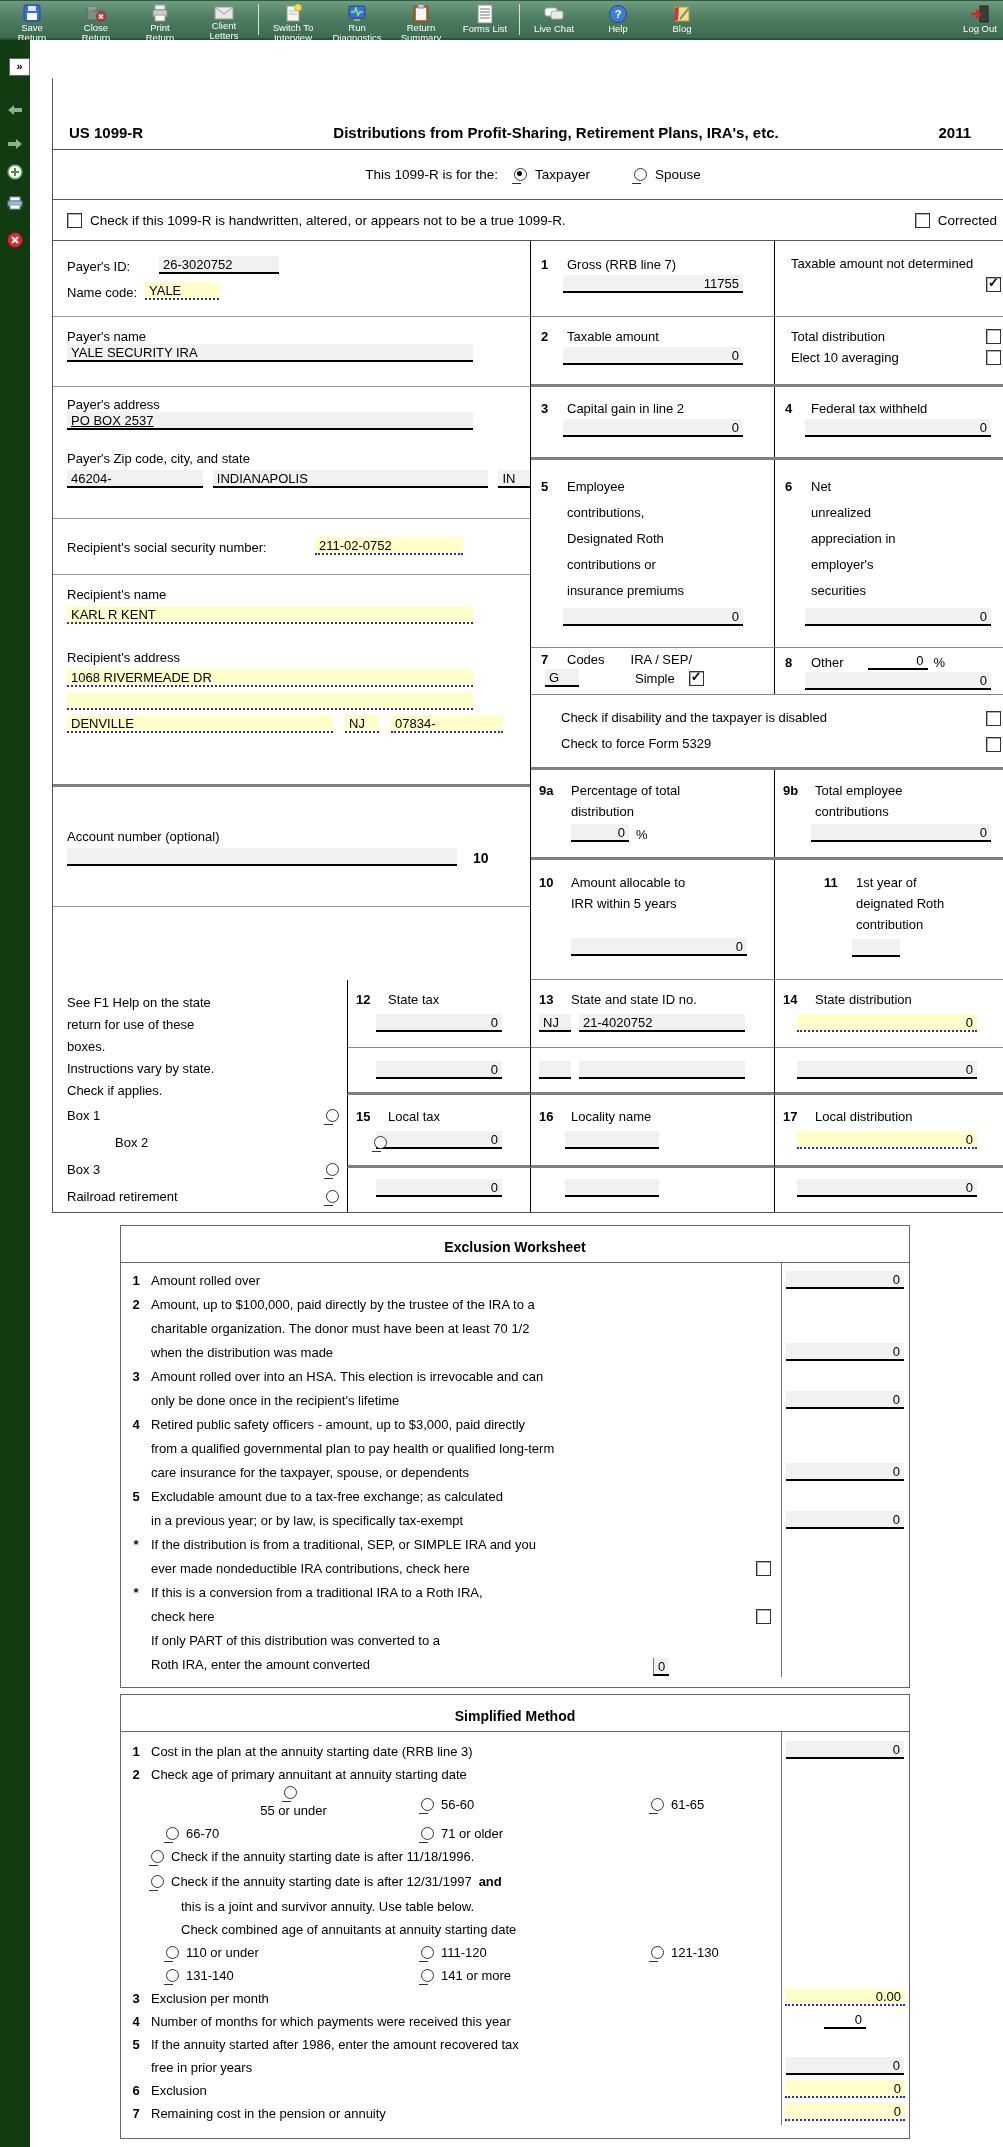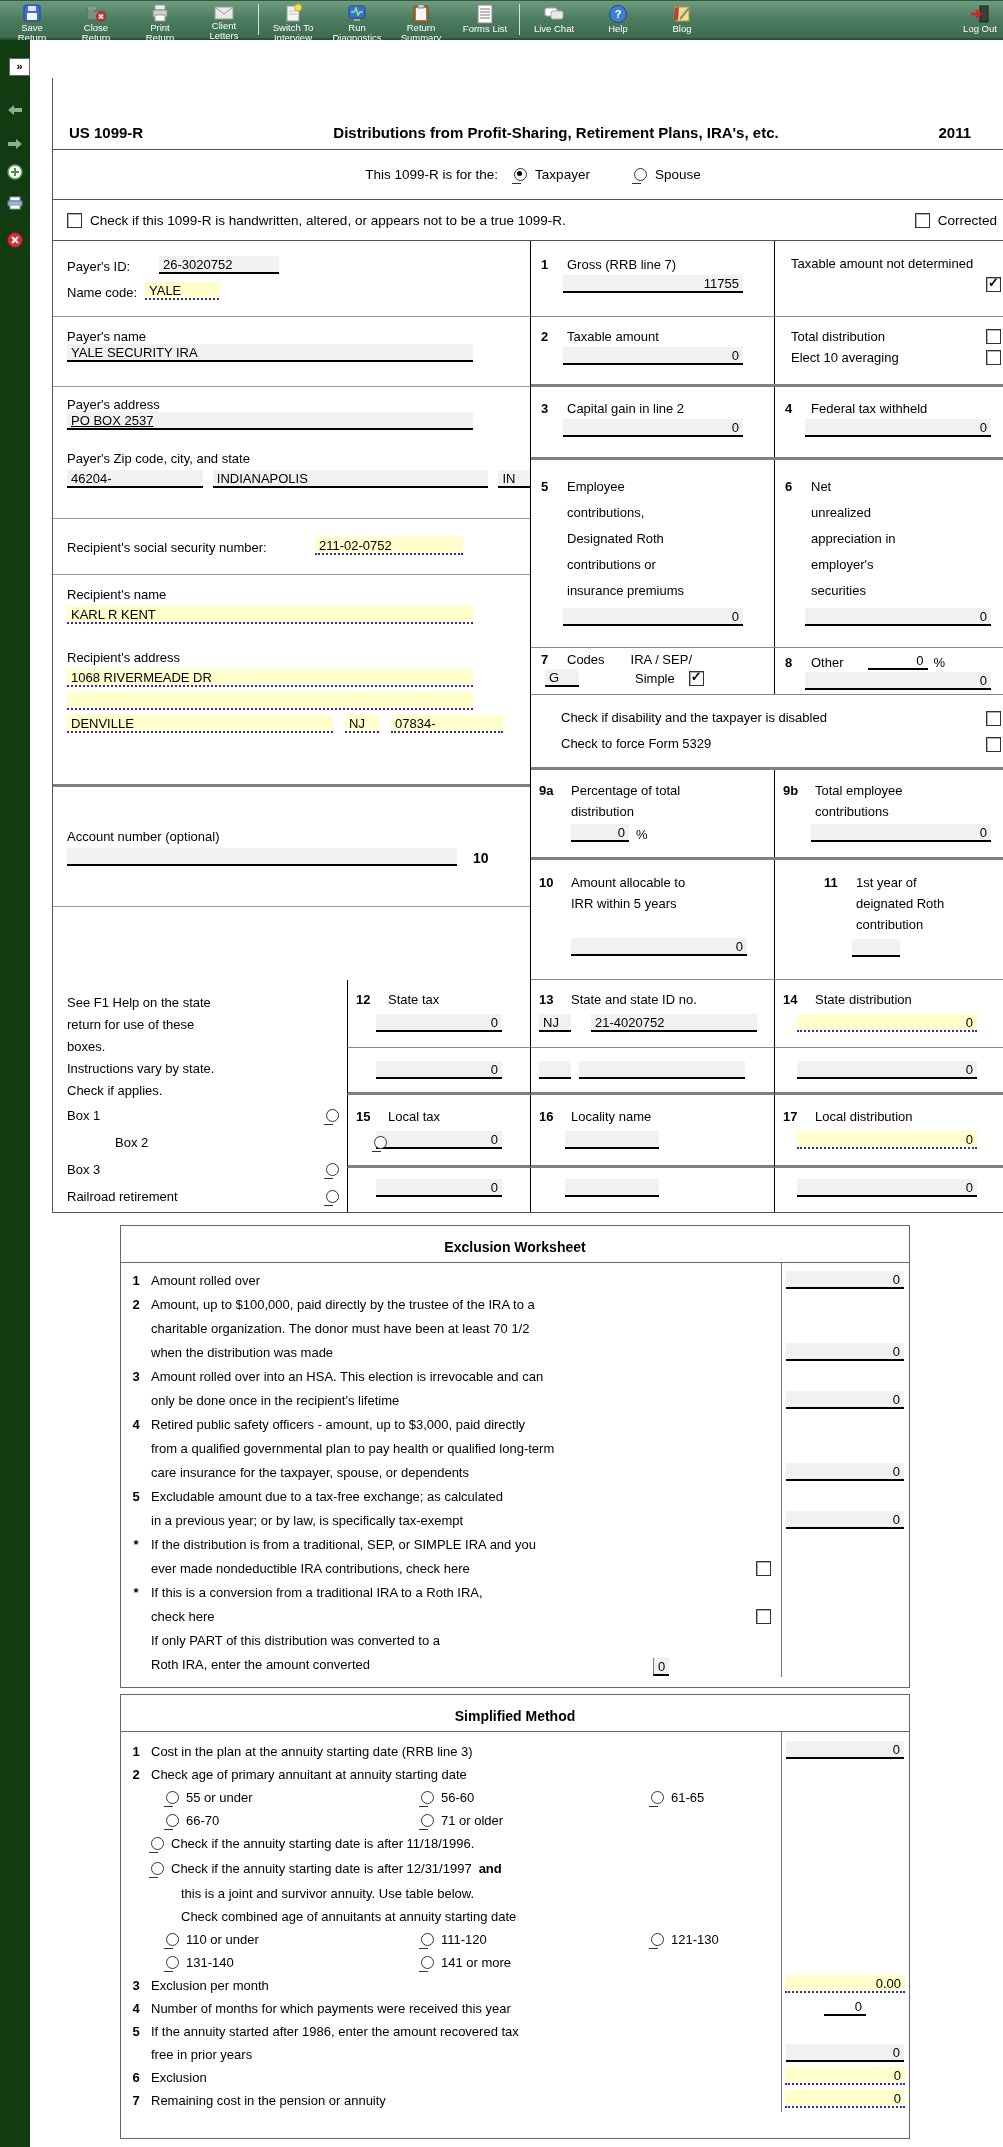--- a/index.html
+++ b/index.html
@@ -515,21 +515,21 @@
             </div>
           <div class="f num" style="width:118px;margin-left:28px;margin-top:7px;">0</div>
         </div>
         <div class="stc bb1" style="padding-top:12px;">
           <div class="bl">
               <span class="bno2">13</span>
               <span>State and state ID no.</span>
             </div>
           <div style="display:flex;margin-left:8px;margin-top:7px;">
             <span class="f" style="width:24px;">NJ</span>
-            <span class="f" style="width:158px;margin-left:20px;">21-4020752</span>
+            <span class="f" style="width:158px;margin-left:8px;">21-4020752</span>
           </div>
         </div>
         <div class="stc bb1" style="padding-top:12px;">
           <div class="bl">
               <span class="bno2">14</span>
               <span>State distribution</span>
             </div>
           <div class="f y num" style="width:172px;margin-left:22px;margin-top:7px;">0</div>
         </div>
 
@@ -674,21 +674,21 @@
             </span>
           <span class="wval">
               <span class="f num" style="width:110px;">0</span>
             </span>
         </div>
         <div class="wrow">
           <span class="wno sl">2</span>
           <span class="wlines">
             <div class="sl">Check age of primary annuitant at annuity starting date</div>
             <div class="sl" style="display:flex;padding-left:15px;">
-              <span class="rspan" style="width:255px;">
+              <span class="rspan" style="width:255px;flex-direction:column;">
                   <span class="rd"></span>
                   <span>55 or under</span>
                 </span>
               <span class="rspan" style="width:230px;">
                   <span class="rd"></span>
                   <span>56-60</span>
                 </span>
               <span class="rspan">
                   <span class="rd"></span>
                   <span>61-65</span>

